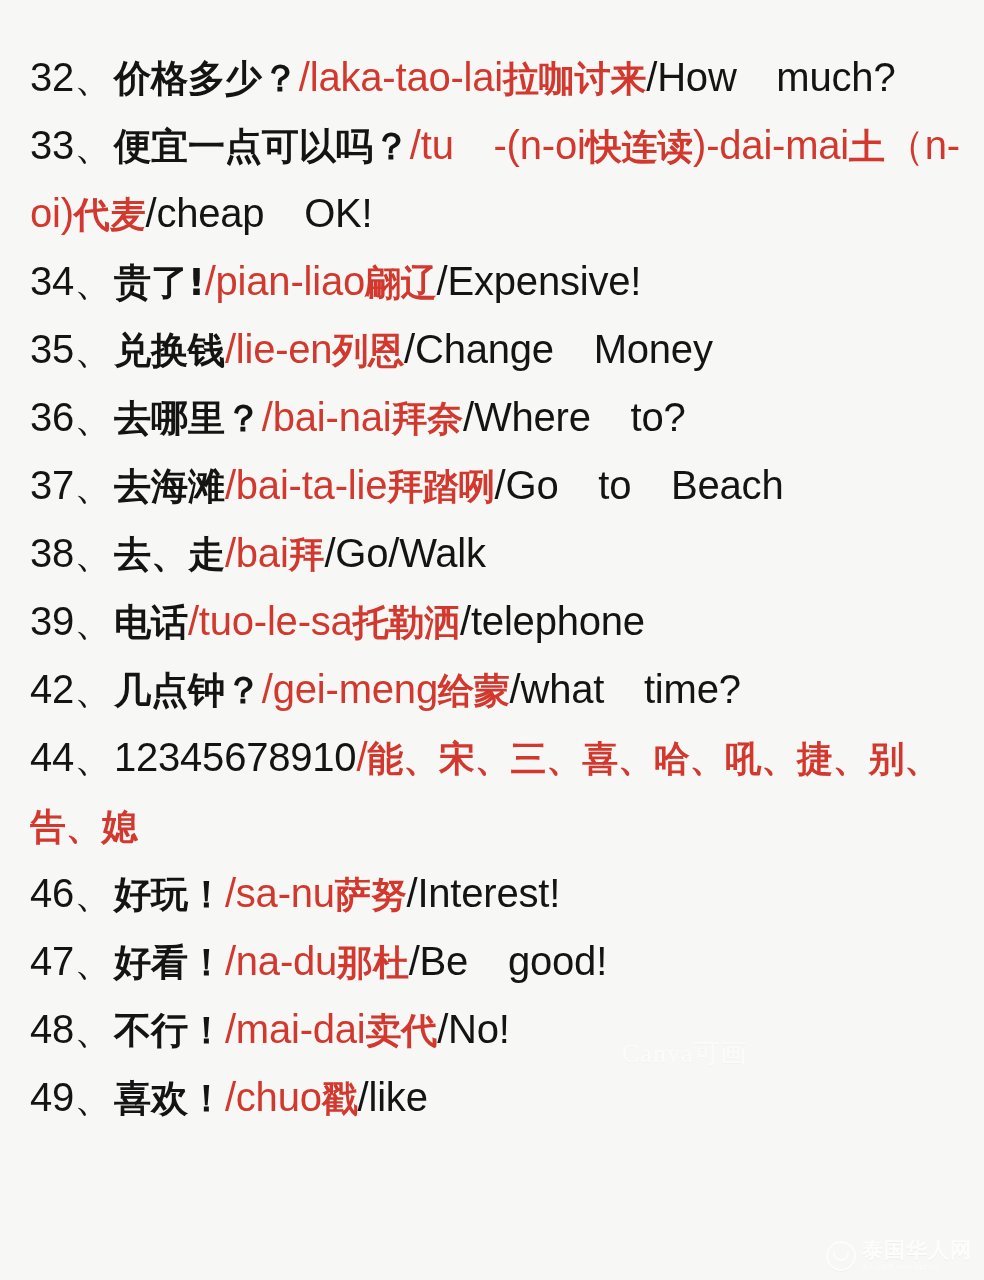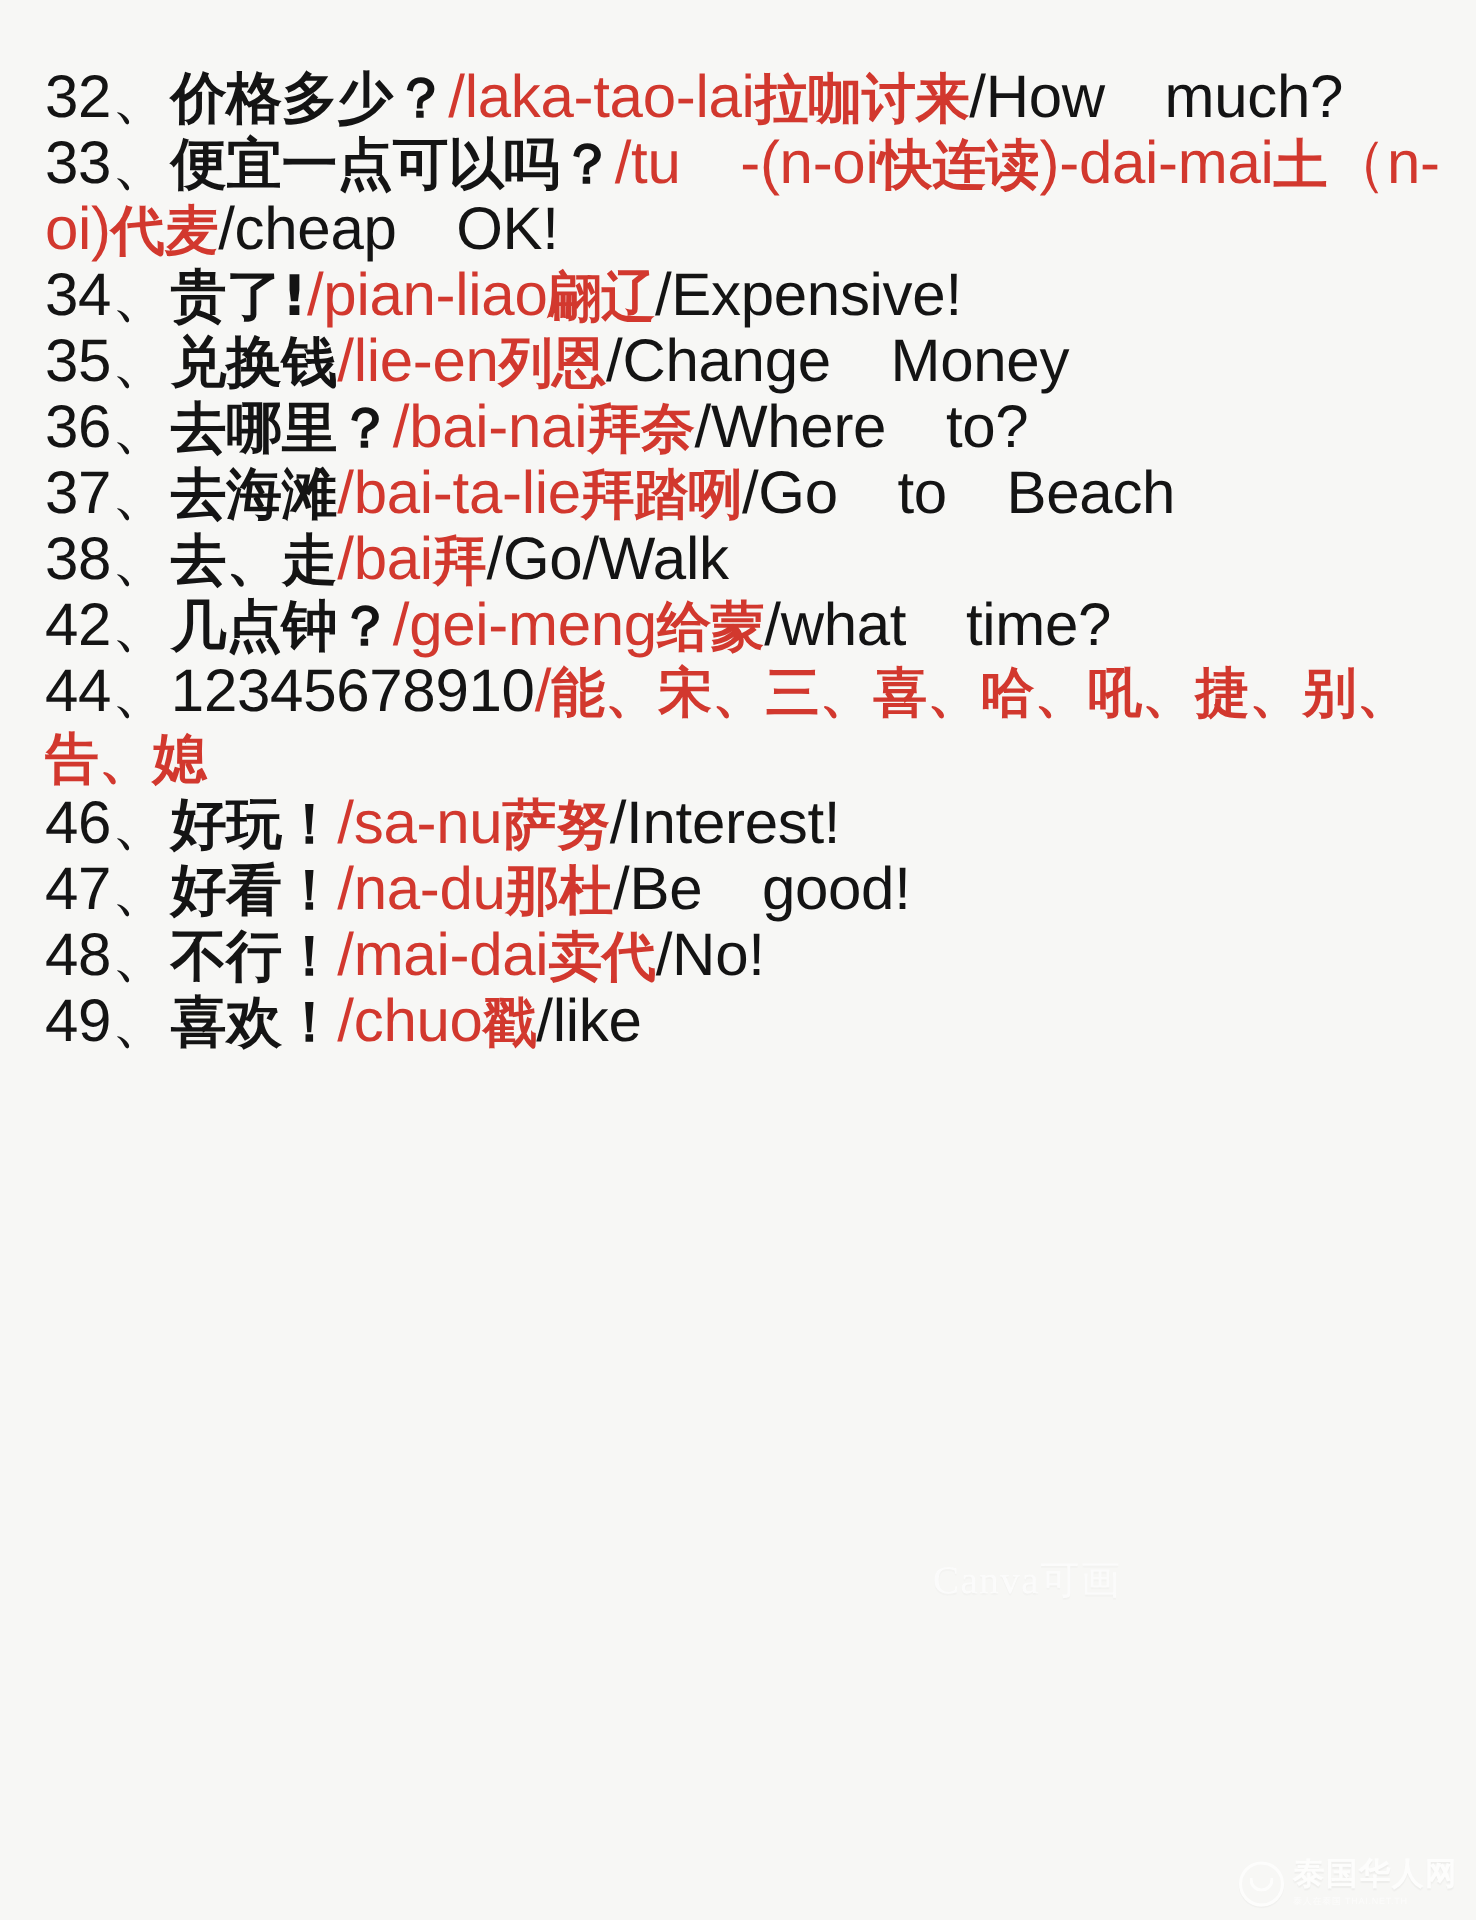--- a/index.html
+++ b/index.html
@@ -17,21 +17,21 @@
 
   #sheet {
     position: absolute;
     inset: 0;
     padding: 44px 18px 0 30px;
     box-sizing: border-box;
   }
 
   .phrase-line {
     font-size: 40px;
-    line-height: 42px;
+    line-height: 66px;
     color: #111111;
     letter-spacing: -0.2px;
     white-space: normal;
     word-break: break-word;
     font-weight: 400;
   }
 
   
   .blk { color: #141414; }
   .red { color: #d2382e; }
@@ -142,20 +142,23 @@
   </div>
 
   <div class="phrase-line">
     <span class="num lat">37、</span><span class="blk cjk">去海滩</span><span class="red lat">/bai-ta-lie</span><span class="cjk-red">拜踏咧</span><span class="blk lat">/Go　to　Beach</span>
   </div>
 
   <div class="phrase-line">
     <span class="num lat">38、</span><span class="blk cjk">去、走</span><span class="red lat">/bai</span><span class="cjk-red">拜</span><span class="blk lat">/Go/Walk</span>
   </div>
 
+  <div class="phrase-line">
+    <span class="num lat">39、</span><span class="blk cjk">电话</span><span class="red lat">/tuo-le-sa</span><span class="cjk-red">托勒洒</span><span class="blk lat">/telephone</span>
+  </div>
 
 
 
   <div class="phrase-line">
     <span class="num lat">42、</span><span class="blk cjk">几点钟？</span><span class="red lat">/gei-meng</span><span class="cjk-red">给蒙</span><span class="blk lat">/what　time?</span>
   </div>
 
 
   <div class="phrase-line">
     <span class="num lat">44、</span><span class="blk lat">12345678910</span><span class="red lat">/</span><span class="cjk-red">能、宋、三、喜、哈、吼、捷、别、告、媳</span>

